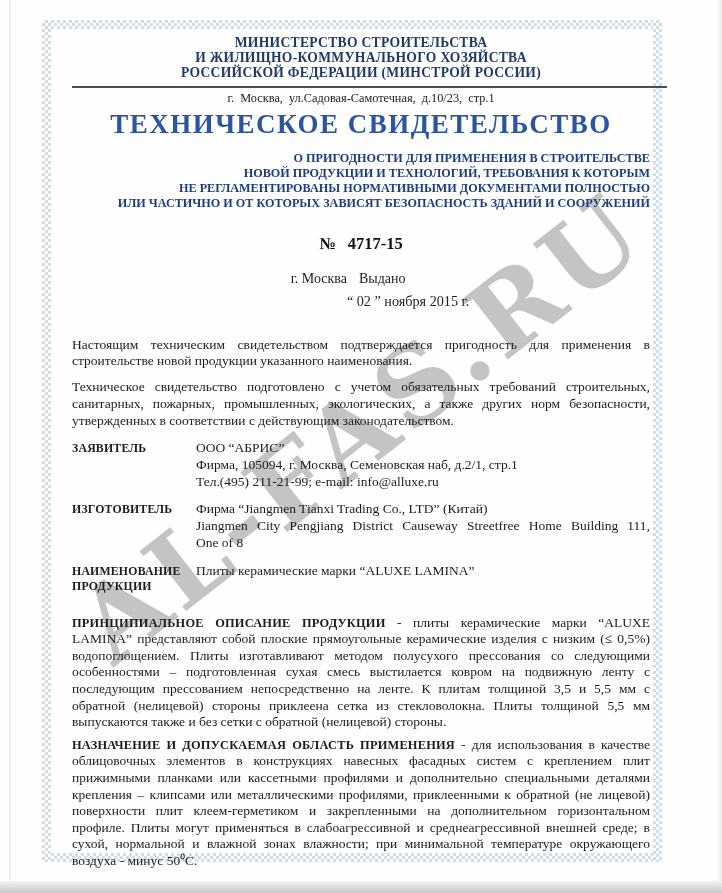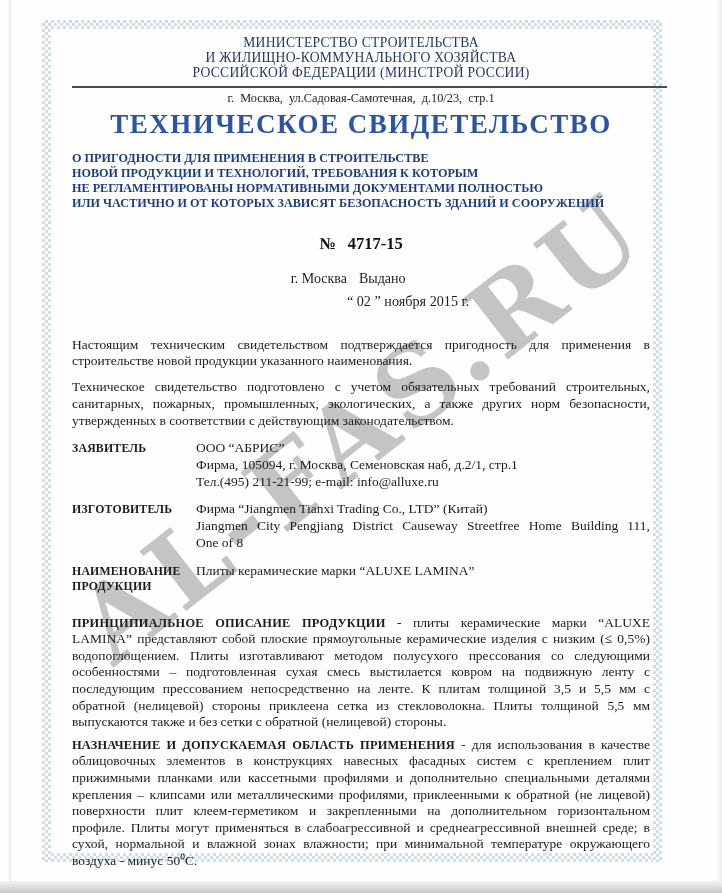--- a/index.html
+++ b/index.html
@@ -28,28 +28,28 @@
   .watermark {
     position:absolute; left:361px; top:428px; z-index:1;
     transform:translate(-50%,-50%) rotate(-38deg);
     font-family:"DejaVu Serif", serif; font-weight:bold;
     font-size:104px; letter-spacing:6px; white-space:nowrap;
     color:#aeaeae; opacity:.72;
   }
 
   .content { position:absolute; left:72px; top:0; width:578px; z-index:2; }
 
-  .ministry { margin-top:35px; text-align:center; font-weight:normal;
+  .ministry { margin-top:35px; text-align:center; font-weight:bold;
     font-size:13.6px; line-height:15.2px; color:#203a66; letter-spacing:.3px; }
   .rule { margin-top:5px; margin-right:-17px; border-top:2px solid #4d4d4d; }
   .address { margin-top:3px; text-align:center; font-size:12.3px; color:#222; word-spacing:3px; }
 
   .doc-title { margin-top:3px; text-align:center; font-weight:bold;
     font-size:27px; letter-spacing:1.5px; color:#2b55a2; }
-  .subtitle { margin-top:11px; text-align:left; font-weight:bold;
+  .subtitle { margin-top:11px; text-align:right; font-weight:bold;
     font-size:12.2px; line-height:15px; color:#1d3e7e; }
 
   .doc-number { margin-top:23px; text-align:center; font-weight:bold;
     font-size:16.5px; color:#111; word-spacing:8px; }
 
   .issue-row { margin-top:17px; display:flex; justify-content:center;
     font-size:14px; }
   .issued-block { margin-right:-38px; text-align:left; }
   .issued-label { padding-left:12px; }
   .issue-date { margin-top:6px; font-size:14.2px; }

